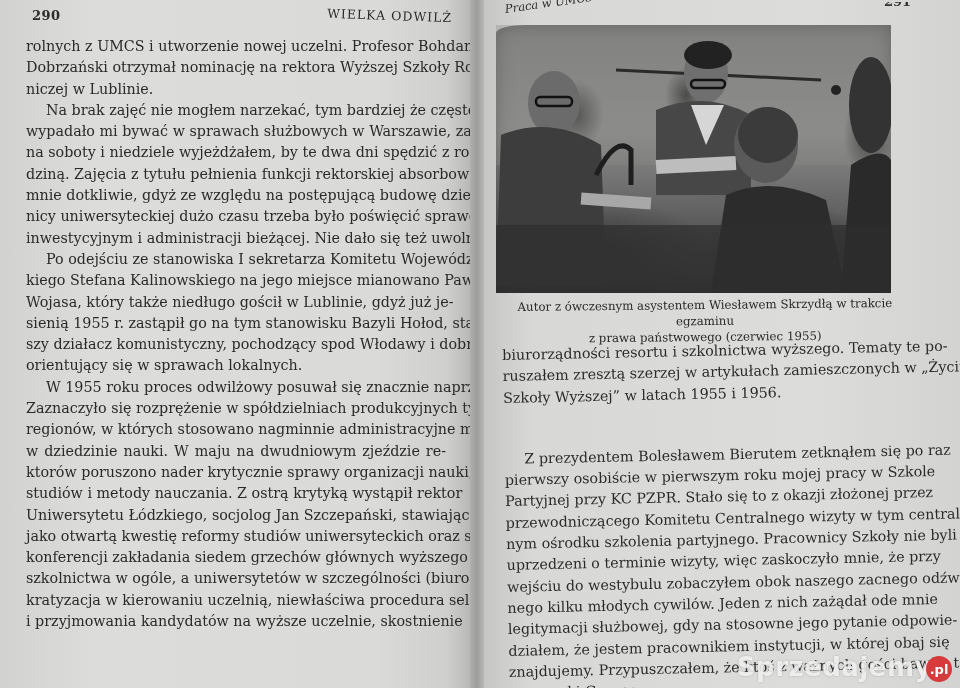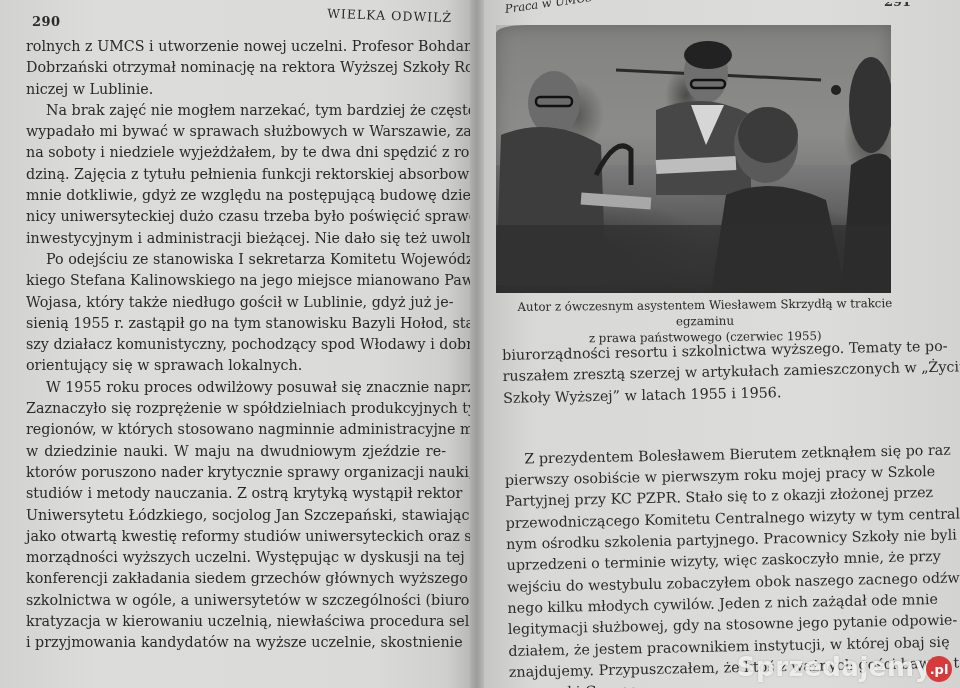--- a/index.html
+++ b/index.html
@@ -23,21 +23,21 @@
     background: linear-gradient(90deg, #b0b0ae 0%, #9d9d9b 50%, #b8b8b6 100%);
   }
   .page-right {
     width: 476px;
     background: linear-gradient(90deg, #c6c6c4 0%, #d8d8d6 10%, #dcdcda 70%, #d3d3d1 100%);
   }
   .runhead {
     position: absolute; top: 4px; left: 32px; right: 10px;
     font-size: 13px; font-weight: bold; letter-spacing: 0.5px;
   }
-  .runhead .num { position: absolute; left: 0; top: 10px; }
+  .runhead .num { position: absolute; left: 0; top: 4px; }
   .runhead .title { position: absolute; right: 8px; top: 4px; font-weight: normal; letter-spacing: 1px; font-size: 12.5px; transform: rotate(2deg); }
   .text-left {
     position: absolute; top: 36px; left: 26px; width: 420px;
     font-size: 14.3px; line-height: 21.3px;
   }
   .line { display: block; white-space: nowrap; text-align: justify; text-align-last: justify; }
   .line.last { text-align-last: left; }
   .line.indent { padding-left: 20px; }
   .right-runhead {
     position: absolute; top: 2px; left: 22px;
@@ -116,21 +116,20 @@
         <span class="line">szy działacz komunistyczny, pochodzący spod Włodawy i dobrze</span>
         <span class="line last">orientujący się w sprawach lokalnych.</span>
         <span class="line indent">W 1955 roku proces odwilżowy posuwał się znacznie naprzód.</span>
         <span class="line">Zaznaczyło się rozprężenie w spółdzielniach produkcyjnych tych</span>
         <span class="line">regionów, w których stosowano nagminnie administracyjne me-</span>
         <span class="line">w dziedzinie nauki. W maju na dwudniowym zjeździe re-</span>
         <span class="line">ktorów poruszono nader krytycznie sprawy organizacji nauki,</span>
         <span class="line">studiów i metody nauczania. Z ostrą krytyką wystąpił rektor</span>
         <span class="line">Uniwersytetu Łódzkiego, socjolog Jan Szczepański, stawiając</span>
         <span class="line">jako otwartą kwestię reformy studiów uniwersyteckich oraz sa-</span>
-        <span class="line">morządności wyższych uczelni. Występując w dyskusji na tej</span>
         <span class="line">konferencji zakładania siedem grzechów głównych wyższego</span>
         <span class="line">szkolnictwa w ogóle, a uniwersytetów w szczególności (biuro-</span>
         <span class="line">kratyzacja w kierowaniu uczelnią, niewłaściwa procedura selekcji</span>
         <span class="line">i przyjmowania kandydatów na wyższe uczelnie, skostnienie</span>
       </div>
   </div>
 
   <div class="gutter"></div>
 
   <div class="page page-right">

